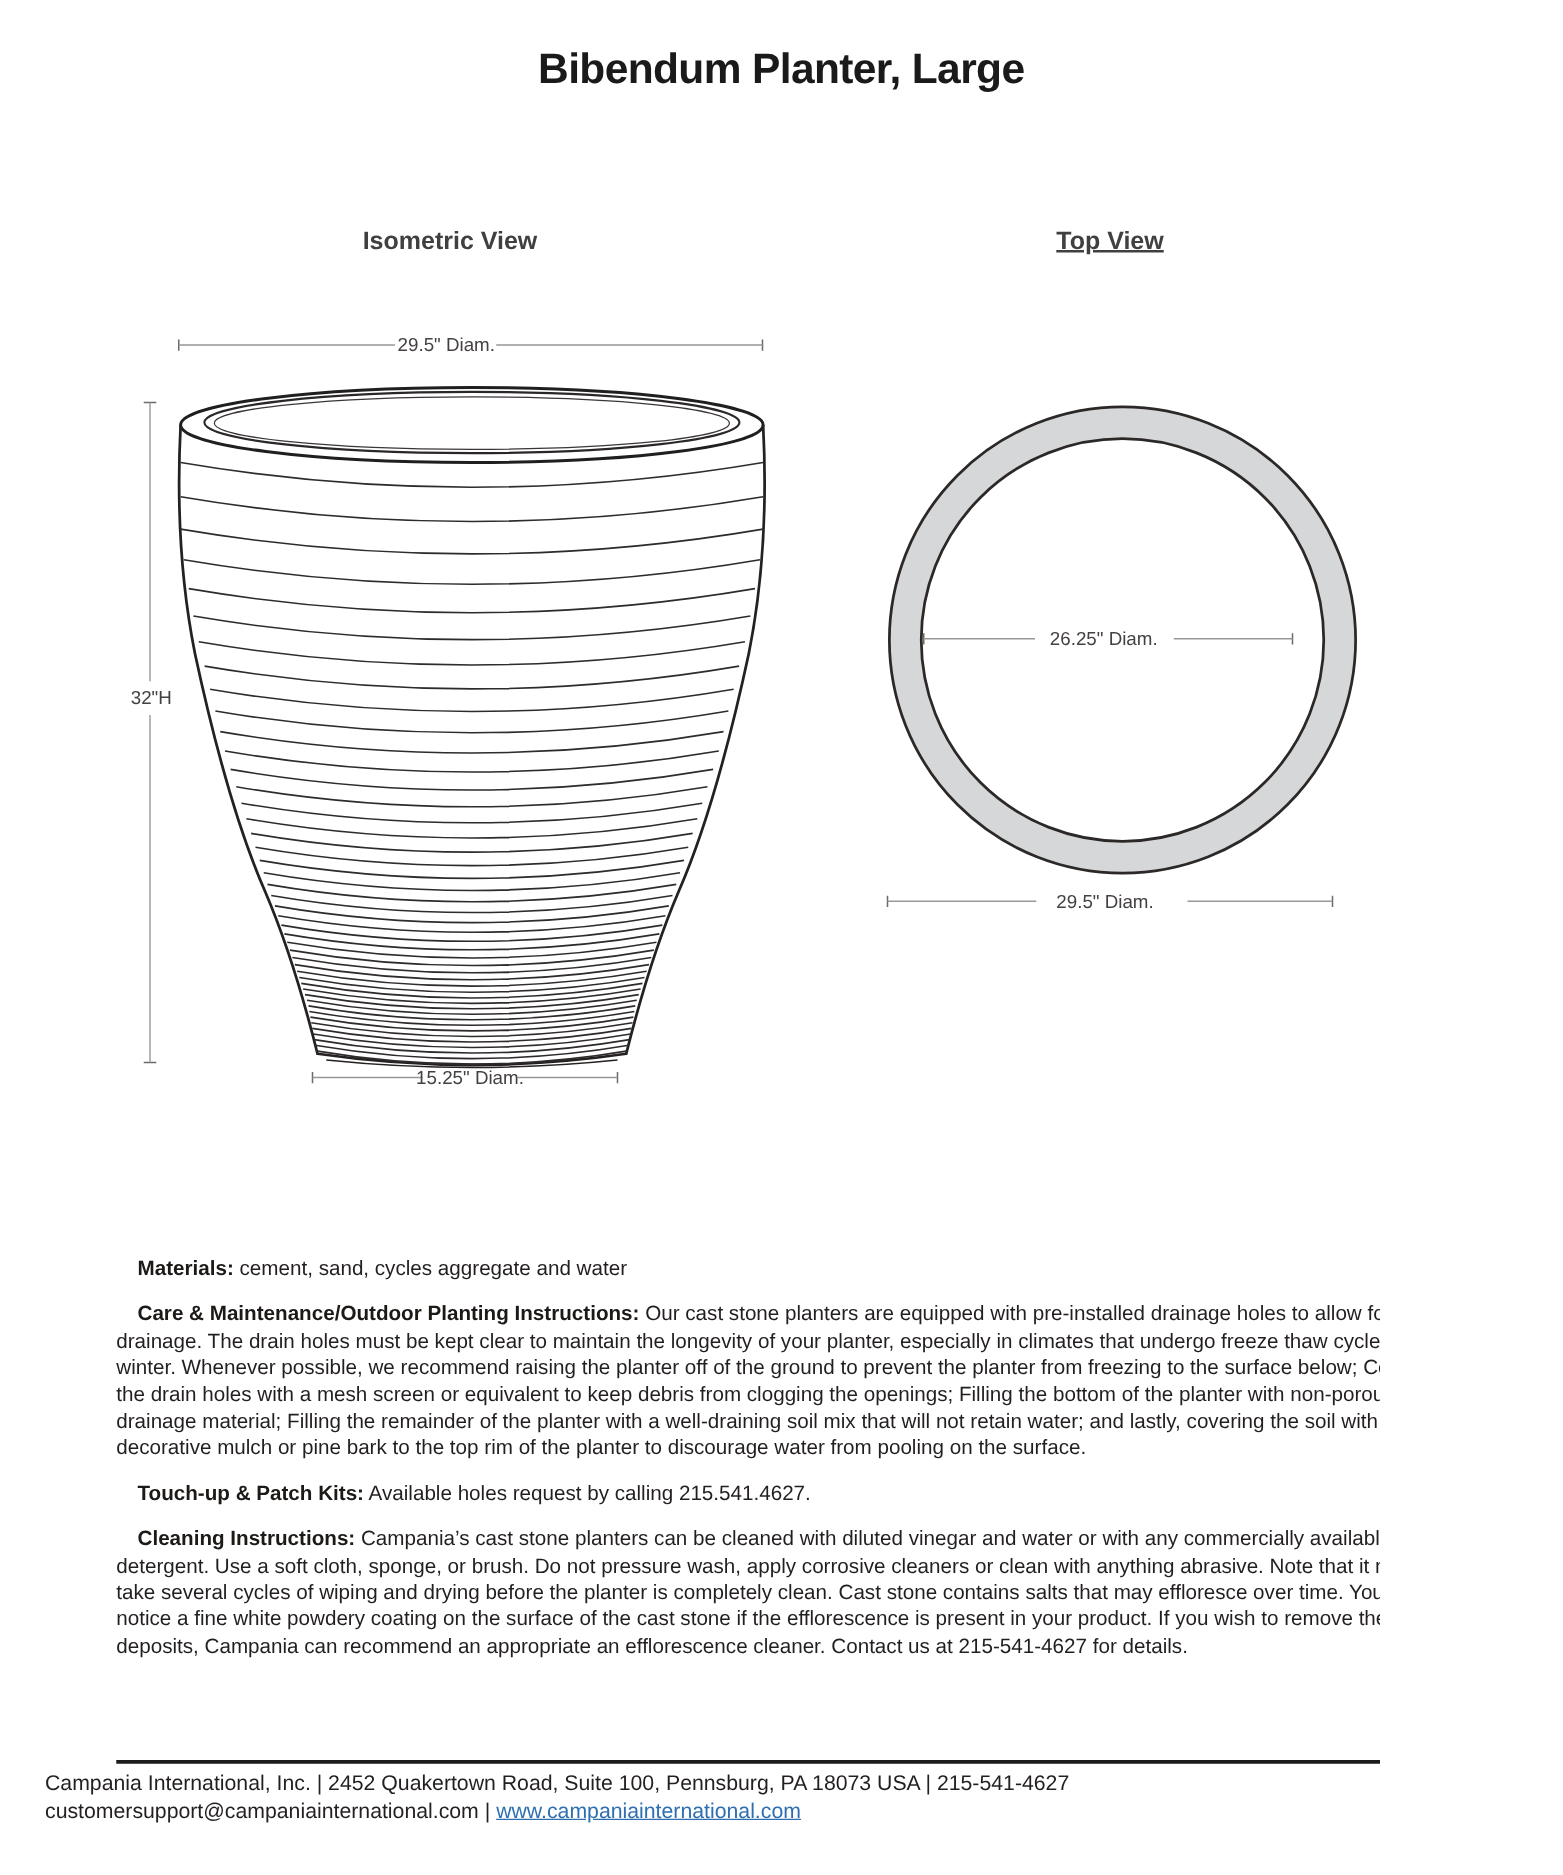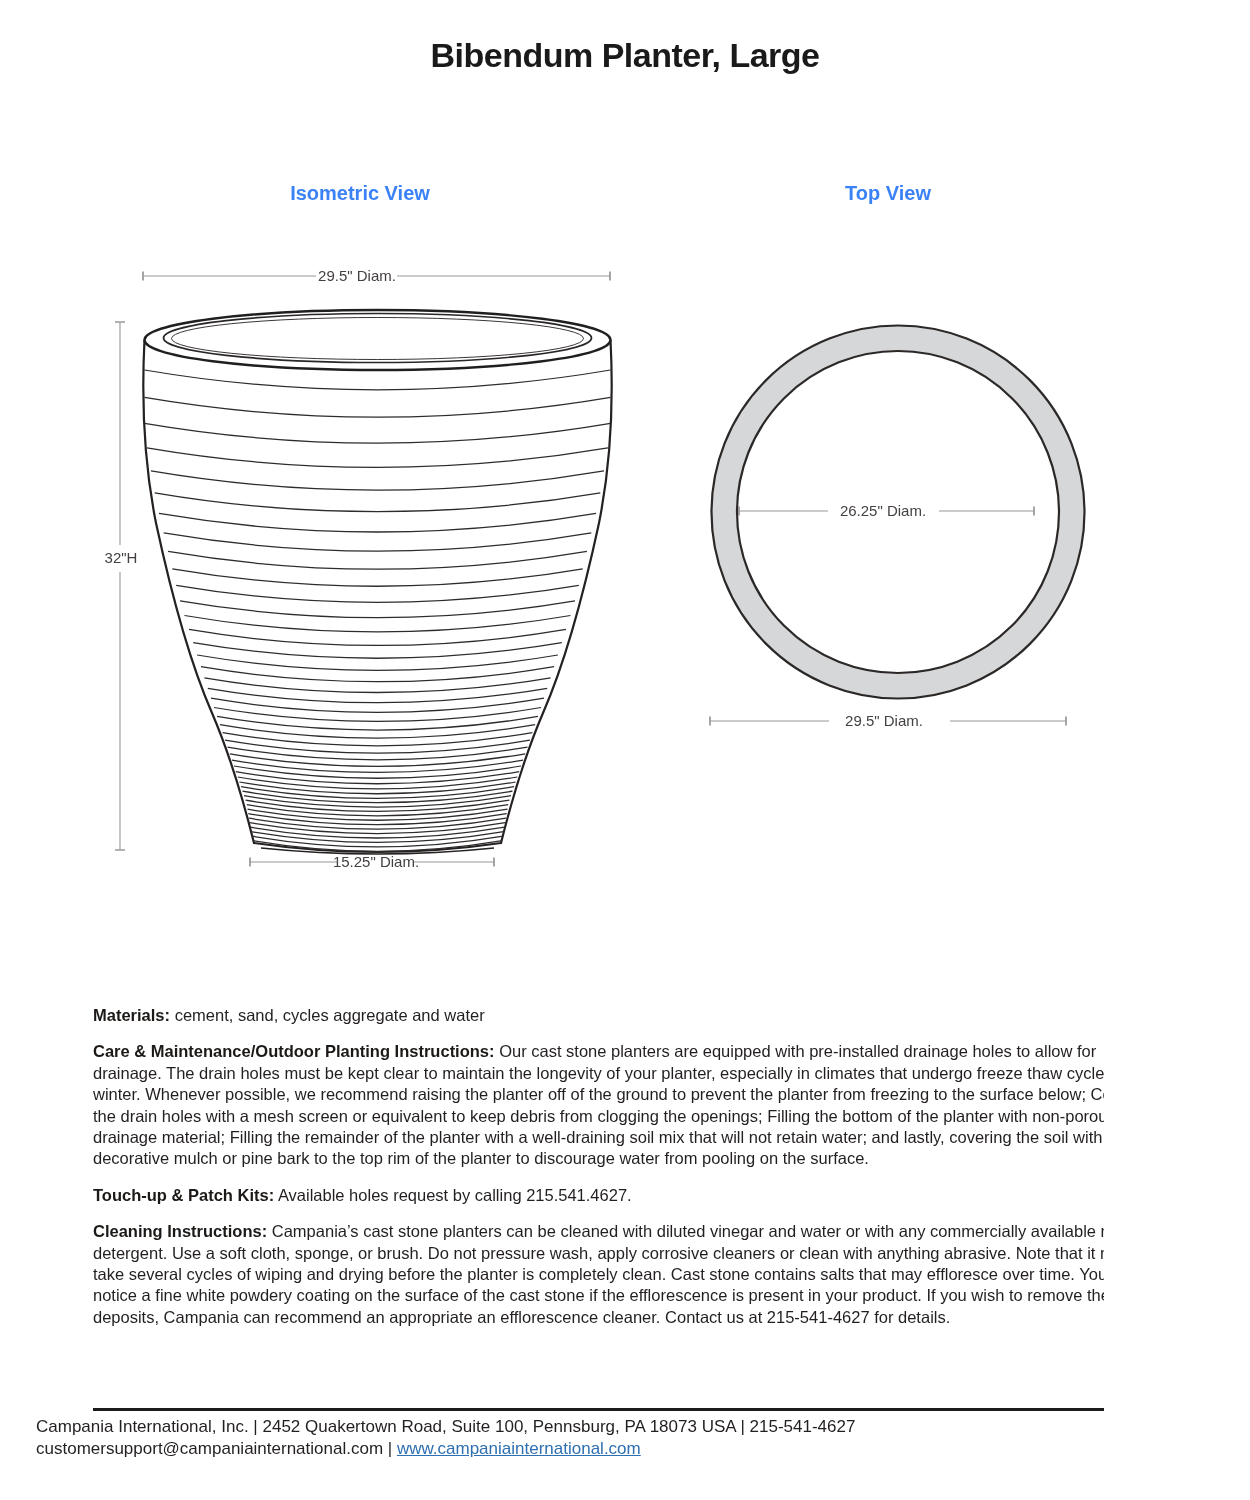--- a/index.html
+++ b/index.html
@@ -4,33 +4,33 @@
 <style>
   html,body{margin:0;padding:0;background:#ffffff;}
   .page{
     position:relative;width:1104px;height:1500px;background:#ffffff;overflow:hidden;
     font-family:"Liberation Sans",sans-serif;color:#231f20;
   }
   .page-title{
     position:absolute;top:36px;left:0;width:1250px;margin:0;text-align:center;
     font-size:34px;font-weight:bold;letter-spacing:-0.5px;color:#1a1a1a;
   }
-  .view-label{position:absolute;margin:0;font-size:20px;font-weight:bold;text-align:center;color:#3b82f6;}
+  .view-label{position:absolute;margin:0;font-size:20px;font-weight:bold;text-align:center;color:#404040;}
   .view-label.iso{top:182px;left:80px;width:560px;}
-  .view-label.top{top:182px;left:688px;width:400px;}
+  .view-label.top{top:182px;left:688px;width:400px;text-decoration:underline;}
   svg{position:absolute;overflow:visible;}
   #iso-svg{left:95px;top:253px;}
   #top-svg{left:700px;top:318px;}
   svg text{font-family:"Liberation Sans",sans-serif;font-size:15px;fill:#454140;}
   .dimline{stroke:#979797;stroke-width:1.1;fill:none;}
   .dimtick{stroke:#6e6a68;stroke-width:1.2;fill:none;}
   .outline{stroke:#242120;fill:none;}
   .text-blocks{position:absolute;left:93px;top:1005px;width:1066px;font-size:16.5px;line-height:21.4px;}
   .text-blocks p{margin:0 0 15px 0;}
-  .text-blocks strong{color:#1c1917;}
+  .text-blocks strong{color:#1c1917;margin-left:17px;}
   .footer-rule{position:absolute;left:93px;top:1408px;width:1064px;height:3px;background:#1b1b1b;}
   .footer-line{position:absolute;left:0;width:1250px;text-align:left;font-size:17px;color:#231f20;padding-left:36px;}
   .footer-line.l1{top:1417px;}
   .footer-line.l2{top:1439px;}
   .footer-link{color:#2d6fb0;cursor:pointer;}
 </style>
 </head>
 <body>
 
 <div class="page">

